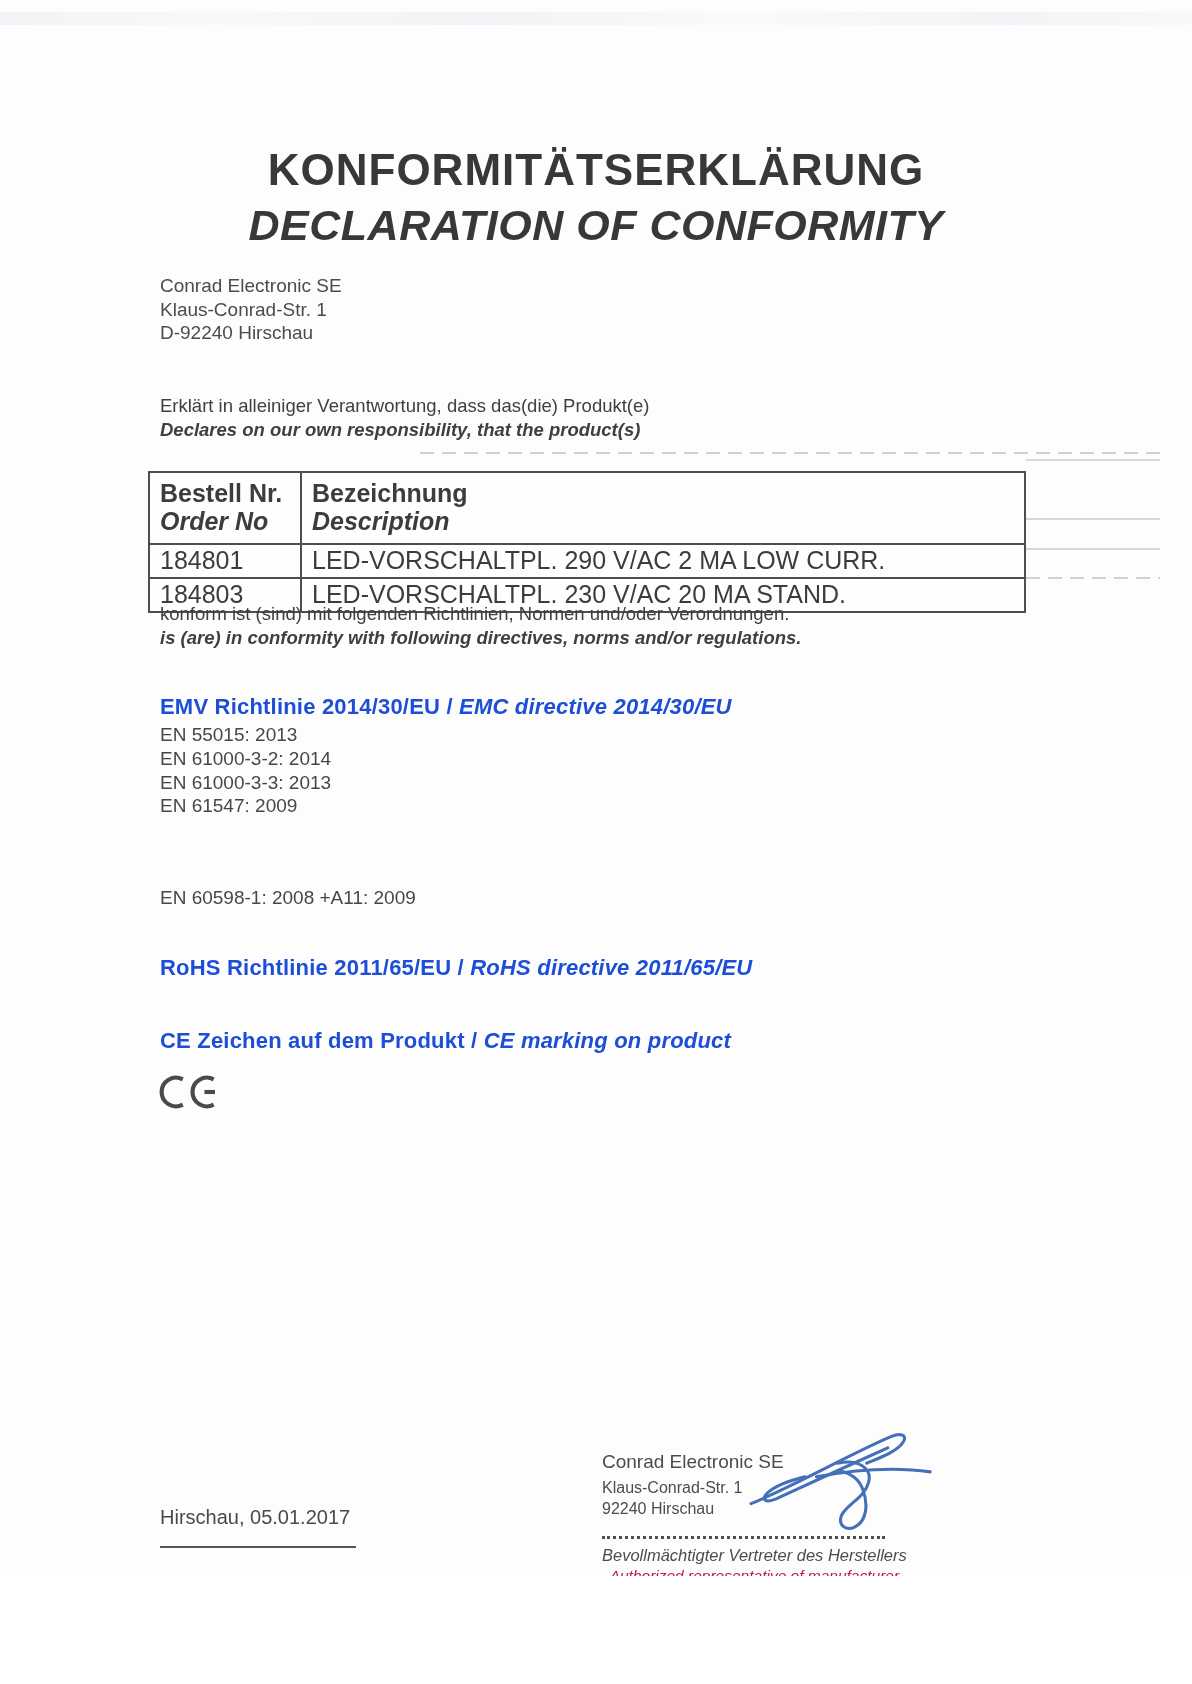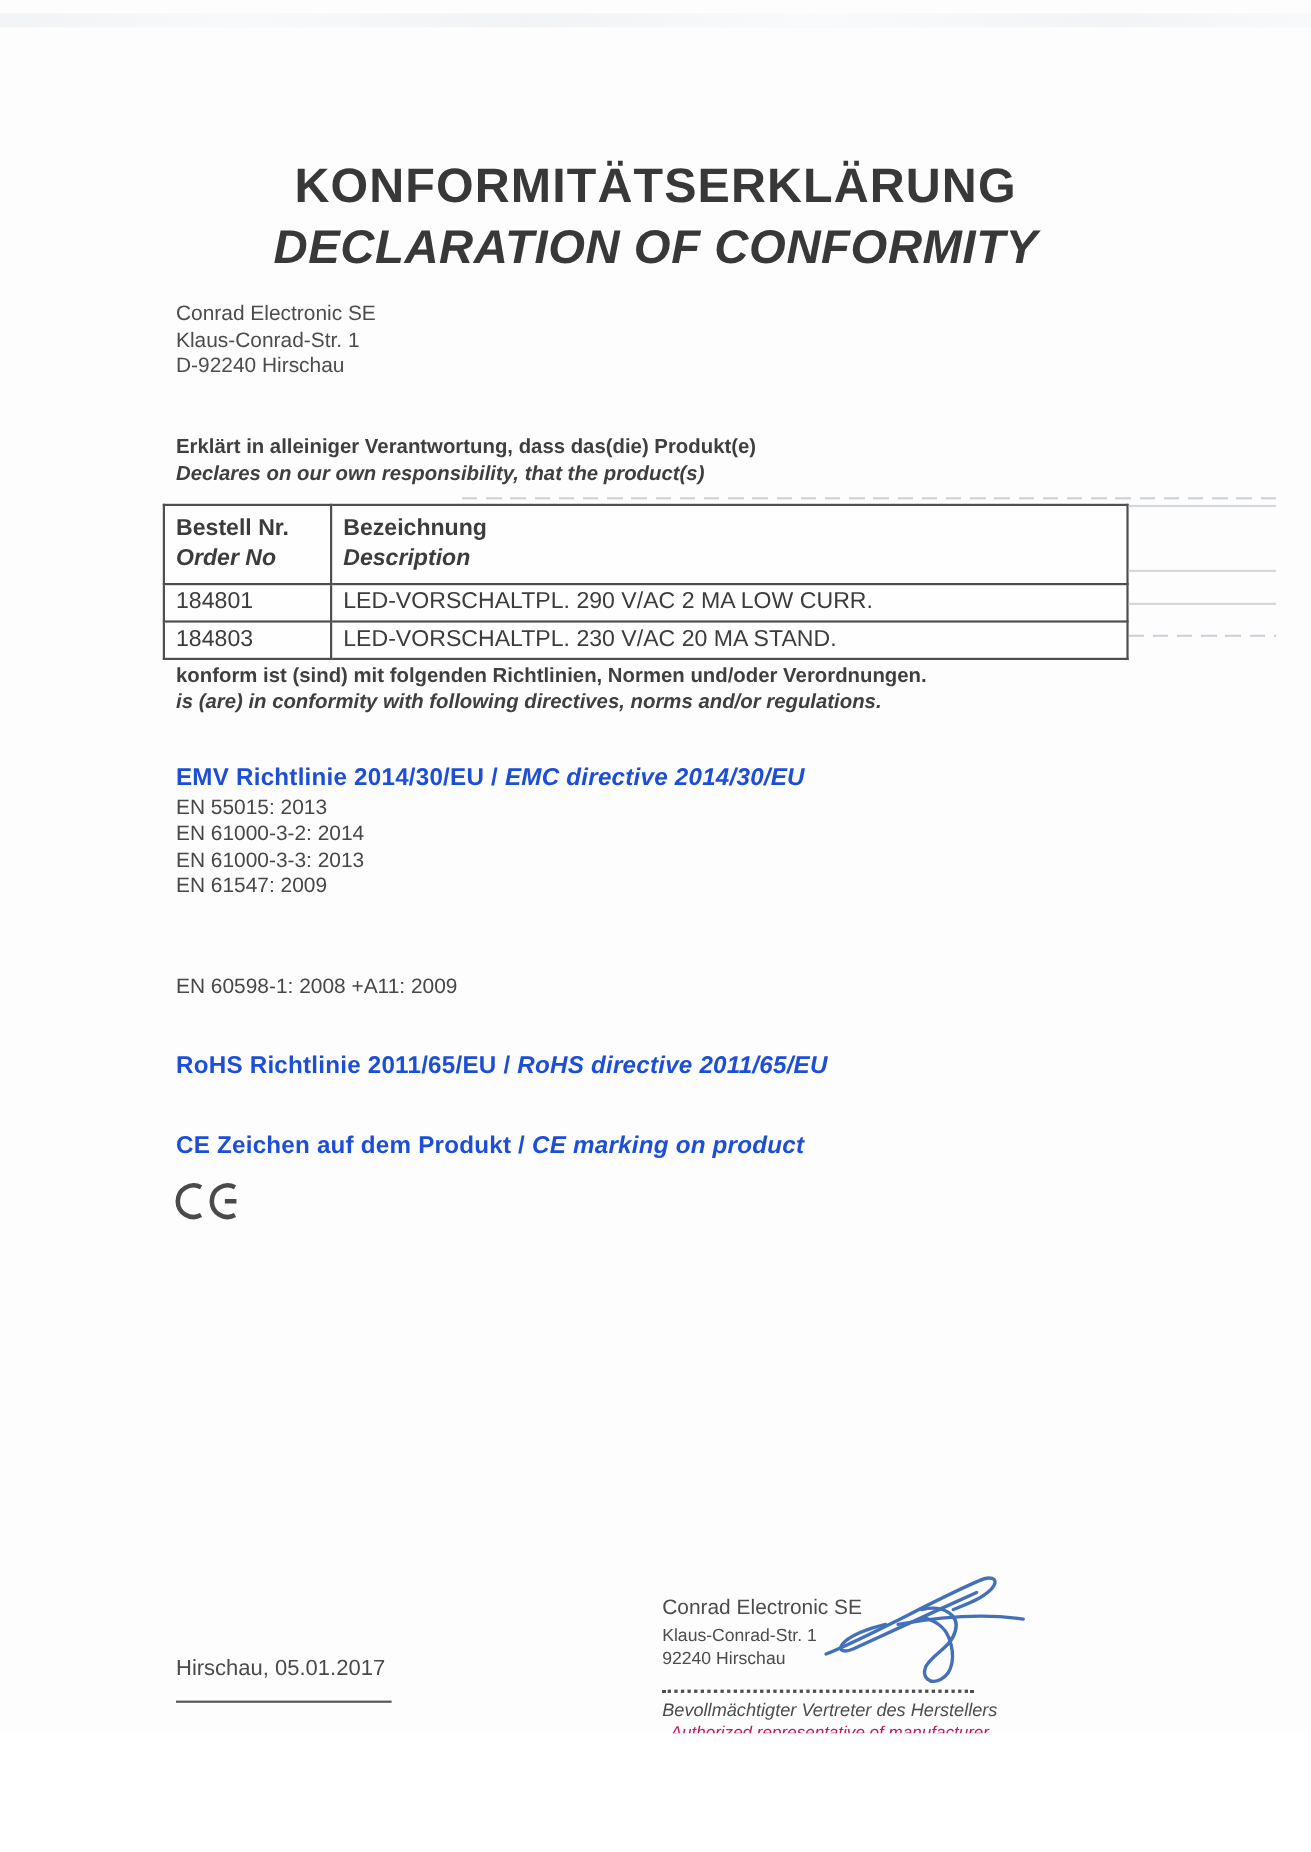--- a/index.html
+++ b/index.html
@@ -36,27 +36,27 @@
     font-size: 44px; font-weight: bold; letter-spacing: 1px; line-height: 1.1;
   }
   .title-en {
     font-size: 43px; font-weight: bold; font-style: italic; letter-spacing: .5px;
     margin-top: 8px; line-height: 1.1;
   }
 
   .addr-block { position: absolute; left: 160px; top: 274px; font-size: 19px; line-height: 23.5px; color: #4c4c4c; }
 
   .decl-block { position: absolute; left: 160px; top: 394px; font-size: 18.5px; line-height: 24px; color: #3f3f3f; }
-  .bold { font-weight: bold; }
+  .bold { font-weight: normal; }
   .bold-italic { font-weight: bold; font-style: italic; }
 
   table.products {
-    position: absolute; left: 148px; top: 458px;
+    position: absolute; left: 148px; top: 471px;
     width: 878px; border-collapse: collapse;
-    font-size: 21px; color: #3c3c3c;
+    font-size: 25px; color: #3c3c3c;
     background: #fefefe;
   }
   table.products th, table.products td {
     border: 2px solid #4e4e4e;
     text-align: left; vertical-align: middle;
     padding: 2px 10px 4px 10px;
   }
   table.products th { font-weight: bold; line-height: 28px; padding-top: 6px; padding-bottom: 8px; }
   table.products th .en { font-style: italic; }
   table.products td { height: 29px; line-height: 26px; }

